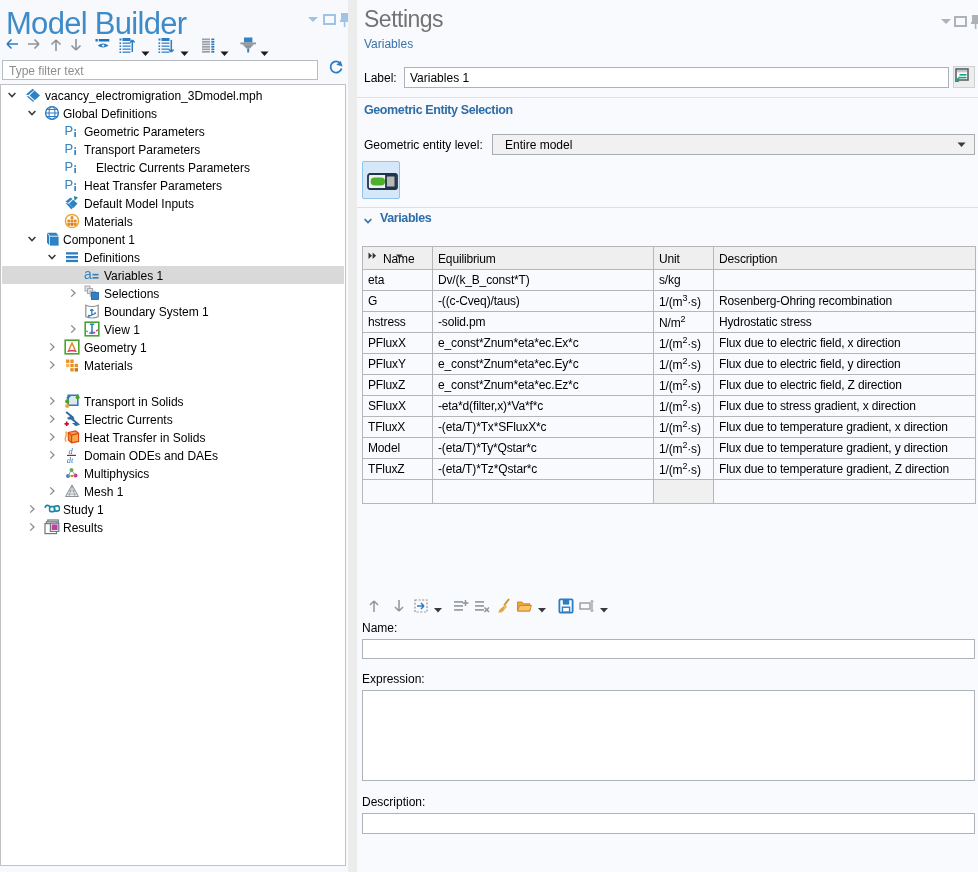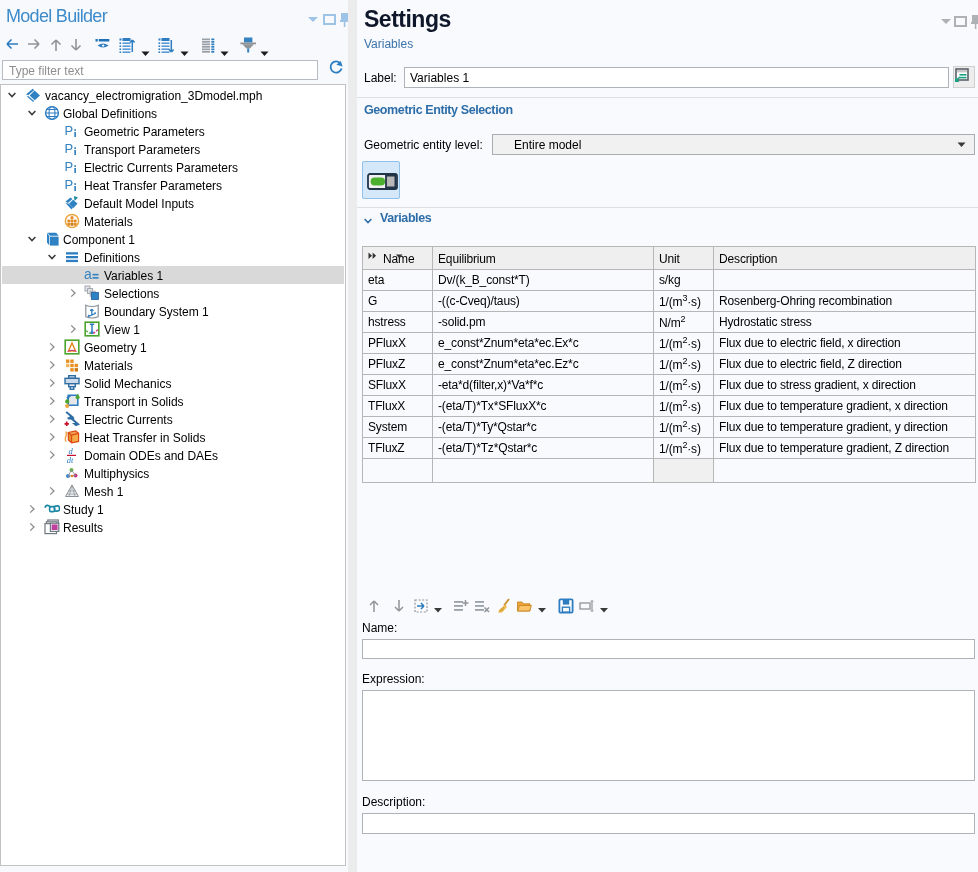--- a/index.html
+++ b/index.html
@@ -1,29 +1,29 @@
 <!DOCTYPE html>
 <html><head><meta charset="utf-8"><style>
 *{margin:0;padding:0;box-sizing:border-box}
 html,body{width:978px;height:872px;font-family:"Liberation Sans",sans-serif;background:#f7f9fc;overflow:hidden}
 #root{position:relative;width:978px;height:872px}
 .abs{position:absolute}
 
 #lp{position:absolute;left:0;top:0;width:346px;height:872px;background:#f7f9fc}
-#lp h1{position:absolute;left:6px;top:6px;font-size:18px;font-weight:400;color:#3e8bca;letter-spacing:-0.7px}
+#lp h1{position:absolute;left:6px;top:6px;font-size:31px;font-weight:400;color:#3e8bca;letter-spacing:-0.7px}
 #treebox{position:absolute;left:0px;top:84px;width:346px;height:782px;background:#fff;border:1px solid #c2c2c2}
 .trow{position:absolute;left:0;width:344px;height:18px;font-size:12px;color:#000}
 .trow.sel{background:linear-gradient(to right,rgba(0,0,0,0) 2px,#d9d9d9 2px,#d9d9d9 344px,rgba(0,0,0,0) 344px)}
 .tl{position:absolute;top:3px;white-space:nowrap}
 #filter{position:absolute;left:2px;top:60px;width:316px;height:20px;background:#fff;border:1px solid #b6bcc2;font-size:12px;color:#8e8e8e;padding:3px 0 0 6px}
 
 #div{position:absolute;left:348px;top:0;width:9px;height:872px;background:#ececec;z-index:3}
 
 #rp{position:absolute;left:353px;top:0;width:625px;height:872px;background:#f9fafd}
-#rp h1{position:absolute;left:11px;top:6px;font-size:23px;font-weight:700;color:#0f172a;letter-spacing:-0.5px}
+#rp h1{position:absolute;left:11px;top:6px;font-size:23px;font-weight:400;color:#737373;letter-spacing:-0.5px}
 .lbl{position:absolute;font-size:12px;color:#000}
 .sech{position:absolute;font-size:12.5px;font-weight:bold;color:#2d6da8;letter-spacing:-0.4px}
 .inp{position:absolute;background:#fff;border:1px solid #aeb3b9;font-size:12px;color:#000;padding:3px 0 0 5px}
 .sep{position:absolute;left:0;width:625px;height:1px;background:#dcdfe3}
 
 #vtable{position:absolute;left:9px;top:246px;border-collapse:collapse;table-layout:fixed;width:613px;font-size:12px}
 #vtable td,#vtable th{border:1px solid #b6b6b6;padding:0 0 0 5px;text-align:left;font-weight:normal;white-space:nowrap;overflow:hidden;height:21px;letter-spacing:-0.15px}
 #vtable thead th{background:#efefef;height:23px;vertical-align:bottom;padding-bottom:3px}
 #vtable tr.empty td{height:24px}
 #vtable{border:1px solid #9a9a9a}
@@ -171,21 +171,21 @@
             <rect x="10.3" y="9" width="1.7" height="5" fill="#3583c0"></rect>
           </svg></span>
         <span class="tl" style="left:84px">Transport Parameters</span>
       </div>
       <div class="trow" style="top:158px">
         <span style="position:absolute;left:64px;top:1px"><svg width="16" height="16" viewBox="0 0 16 16">
             <text x="0.5" y="11.5" font-family="Liberation Sans" font-size="13" fill="#3583c0">P</text>
             <rect x="10.3" y="6.2" width="1.7" height="1.7" fill="#3583c0"></rect>
             <rect x="10.3" y="9" width="1.7" height="5" fill="#3583c0"></rect>
           </svg></span>
-        <span class="tl" style="left:84px">Electric Currents Parameters</span>
+        <span class="tl" style="left:96px">Electric Currents Parameters</span>
       </div>
       <div class="trow" style="top:176px">
         <span style="position:absolute;left:64px;top:1px"><svg width="16" height="16" viewBox="0 0 16 16">
             <text x="0.5" y="11.5" font-family="Liberation Sans" font-size="13" fill="#3583c0">P</text>
             <rect x="10.3" y="6.2" width="1.7" height="1.7" fill="#3583c0"></rect>
             <rect x="10.3" y="9" width="1.7" height="5" fill="#3583c0"></rect>
           </svg></span>
         <span class="tl" style="left:84px">Heat Transfer Parameters</span>
       </div>
       <div class="trow" style="top:194px">
@@ -298,34 +298,20 @@
               <rect x="6.3" y="2.5" width="3.4" height="3.4"></rect>
               <rect x="2" y="6.8" width="3.4" height="3.4" fill="#f5b45a"></rect>
               <rect x="6.3" y="6.8" width="3.4" height="3.4"></rect>
               <rect x="10.6" y="6.8" width="3.4" height="3.4"></rect>
               <rect x="6.3" y="11.1" width="3.4" height="3.4"></rect>
               <rect x="10.6" y="11.1" width="3.4" height="3.4" fill="#c9770f"></rect>
             </g>
           </svg></span>
         <span class="tl" style="left:84px">Materials</span>
       </div>
-      <div class="trow" style="top:374px">
-        <svg style="position:absolute;left:47px;top:4px" width="10" height="10" viewBox="0 0 10 10">
-          <path d="M3.2 1.4 L7 5 L3.2 8.6" fill="none" stroke="#8a8a8a" stroke-width="1.3"></path>
-        </svg>
-        <span style="position:absolute;left:64px;top:1px"><svg width="16" height="16" viewBox="0 0 16 16">
-            <g fill="#e8edf4" stroke="#2e6da4" stroke-width="1.4">
-              <rect x="4.7" y="0.7" width="6.6" height="2.6"></rect>
-              <rect x="1" y="3.3" width="14" height="5.4" fill="#ccd9ea"></rect>
-              <rect x="4.7" y="8.7" width="6.6" height="3"></rect>
-              <rect x="6.2" y="11.7" width="3.6" height="2.6"></rect>
-            </g>
-          </svg></span>
-        <span class="tl" style="left:84px">Solid Mechanics</span>
-      </div>
       <div class="trow" style="top:392px">
         <svg style="position:absolute;left:47px;top:4px" width="10" height="10" viewBox="0 0 10 10">
           <path d="M3.2 1.4 L7 5 L3.2 8.6" fill="none" stroke="#8a8a8a" stroke-width="1.3"></path>
         </svg>
         <span style="position:absolute;left:64px;top:1px"><svg width="16" height="16" viewBox="0 0 16 16">
             <path d="M4.2 2.2 L13.8 2.2 L13.8 12.2 L4.2 12.2 Z" fill="#e4e7ea" stroke="#2e7dc1" stroke-width="1.6"></path>
             <path d="M2.2 4.4 L6 2 L6.8 3.6 L3.4 6.2 Z" fill="#2e7dc1"></path>
             <circle cx="3.2" cy="8.4" r="2.1" fill="#4ca32e"></circle>
             <circle cx="3.2" cy="13" r="2.1" fill="#eda741"></circle>
             <circle cx="13.6" cy="4.2" r="2" fill="#4ca32e"></circle>
@@ -435,21 +421,21 @@
           <rect x="2" y="2" width="12" height="11" fill="#fff" stroke="#5a6068" stroke-width="1.6"></rect>
           <rect x="3" y="3" width="10" height="2.4" fill="#c8c8c8"></rect>
           <rect x="5.5" y="7" width="7" height="1.6" fill="#15a382"></rect>
           <rect x="5.5" y="9.8" width="7" height="1.6" fill="#15a382"></rect>
           <path d="M1 15 L1 10.5 L5.5 15 Z" fill="#15a382"></path>
           <path d="M2 13.8 L5.8 10" stroke="#15a382" stroke-width="1.6"></path>
         </svg></div>
  <div class="sep" style="top:97px"></div>
  <div class="sech" style="left:11px;top:103px">Geometric Entity Selection</div>
  <div class="lbl" style="left:11px;top:138px">Geometric entity level:</div>
- <div class="inp" style="left:139px;top:134px;width:483px;height:21px;padding-left:21px;background:#f1f1f2;border-color:#a8adb2">Entire model
+ <div class="inp" style="left:139px;top:134px;width:483px;height:21px;padding-left:12px;background:#f1f1f2;border-color:#a8adb2">Entire model
    <svg style="position:absolute;right:8px;top:7px" width="9" height="6" viewBox="0 0 9 6">
           <path d="M0.5 0.5 L4.5 5 L8.5 0.5 Z" fill="#3a3a3a"></path>
         </svg>
  </div>
  <div class="abs" style="left:9px;top:161px;width:38px;height:38px;background:#d4e8fa;border:1px solid #90c1ea;border-radius:2px">
    <svg style="position:absolute;left:4px;top:11px" width="31" height="17" viewBox="0 0 31 17">
           <rect x="1" y="1" width="29" height="15" rx="2" fill="#f0f0f0" stroke="#223448" stroke-width="1.8"></rect>
           <rect x="3.6" y="4.4" width="14.5" height="8.2" rx="4.1" fill="#4caf2e"></rect>
           <rect x="19" y="2.6" width="9.4" height="11.8" fill="#b8b8b8" stroke="#223448" stroke-width="1.8"></rect>
         </svg>
@@ -498,39 +484,45 @@
             <td>N/m<sup style="font-size:9px">2</sup></td>
             <td>Hydrostatic stress</td>
           </tr>
           <tr>
             <td>PFluxX</td>
             <td>e_const*Znum*eta*ec.Ex*c</td>
             <td>1/(m<sup style="font-size:9px">2</sup>·s)</td>
             <td>Flux due to electric field, x direction</td>
           </tr>
           <tr>
+            <td>PFluxY</td>
+            <td>e_const*Znum*eta*ec.Ey*c</td>
+            <td>1/(m<sup style="font-size:9px">2</sup>·s)</td>
+            <td>Flux due to electric field, y direction</td>
+          </tr>
+          <tr>
             <td>PFluxZ</td>
             <td>e_const*Znum*eta*ec.Ez*c</td>
             <td>1/(m<sup style="font-size:9px">2</sup>·s)</td>
             <td>Flux due to electric field, Z direction</td>
           </tr>
           <tr>
             <td>SFluxX</td>
             <td>-eta*d(filter,x)*Va*f*c</td>
             <td>1/(m<sup style="font-size:9px">2</sup>·s)</td>
             <td>Flux due to stress gradient, x direction</td>
           </tr>
           <tr>
             <td>TFluxX</td>
             <td>-(eta/T)*Tx*SFluxX*c</td>
             <td>1/(m<sup style="font-size:9px">2</sup>·s)</td>
             <td>Flux due to temperature gradient, x direction</td>
           </tr>
           <tr>
-            <td>System</td>
+            <td>Model</td>
             <td>-(eta/T)*Ty*Qstar*c</td>
             <td>1/(m<sup style="font-size:9px">2</sup>·s)</td>
             <td>Flux due to temperature gradient, y direction</td>
           </tr>
           <tr>
             <td>TFluxZ</td>
             <td>-(eta/T)*Tz*Qstar*c</td>
             <td>1/(m<sup style="font-size:9px">2</sup>·s)</td>
             <td>Flux due to temperature gradient, Z direction</td>
           </tr>

